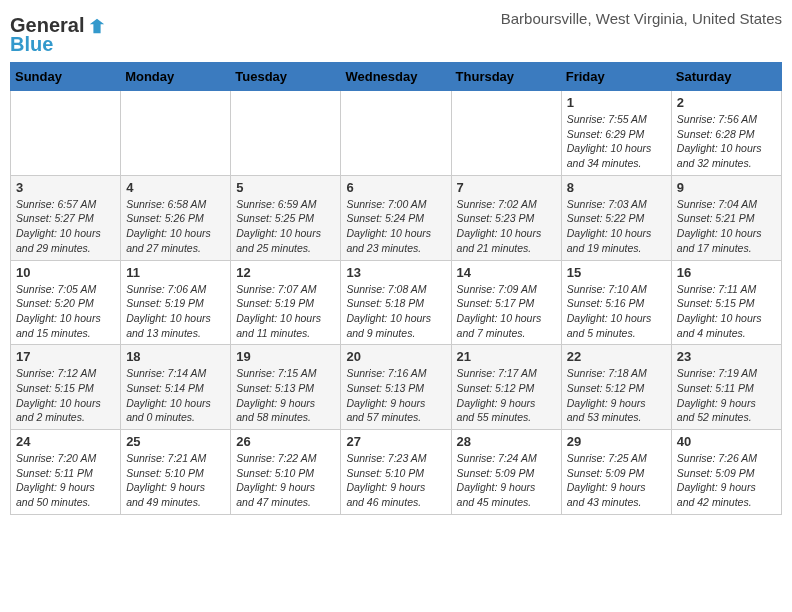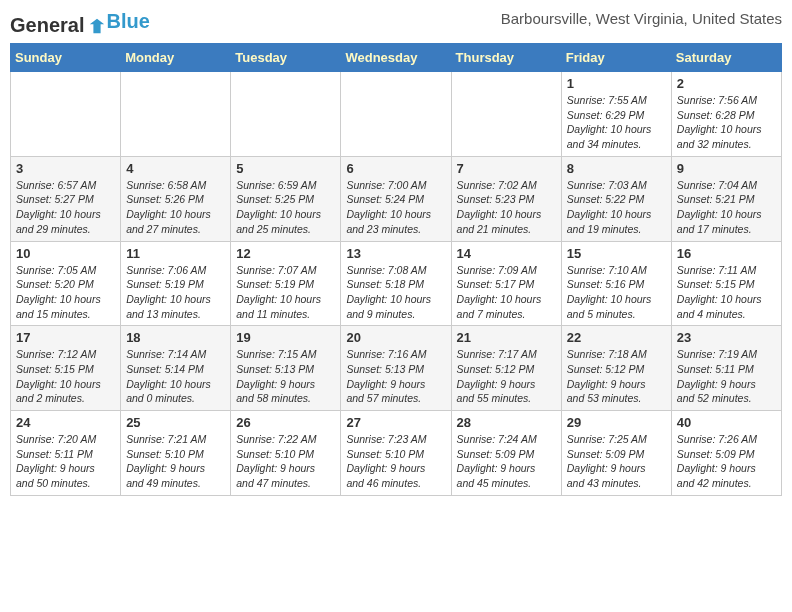--- a/index.html
+++ b/index.html
@@ -11,21 +11,21 @@
       padding: 10px;
     }
     .header {
       display: flex;
       align-items: flex-start;
       justify-content: space-between;
       margin-bottom: 6px;
     }
     .logo {
       display: flex;
-      flex-direction: row;
+      flex-direction: column;
       align-items: flex-start;
       padding-top: 4px;
       justify-content: space-between;
     }
     .logo-text {
       display: flex;
       align-items: center;
       gap: 2px;
     }
     .logo-icon {
@@ -45,21 +45,21 @@
       font-size: 15px;
       color: #555;
     }
     .calendar {
       width: 100%;
       border-collapse: collapse;
       border: 1px solid #ccc;
     }
     .calendar th {
       background: #3b7bbf;
-      color: #fef9c3;
+      color: #000000;
       font-size: 13px;
       font-weight: bold;
       padding: 6px 4px;
       text-align: left;
       border: 1px solid #3b7bbf;
     }
     .calendar td {
       vertical-align: top;
       border: 1px solid #ccc;
       padding: 4px 5px;

